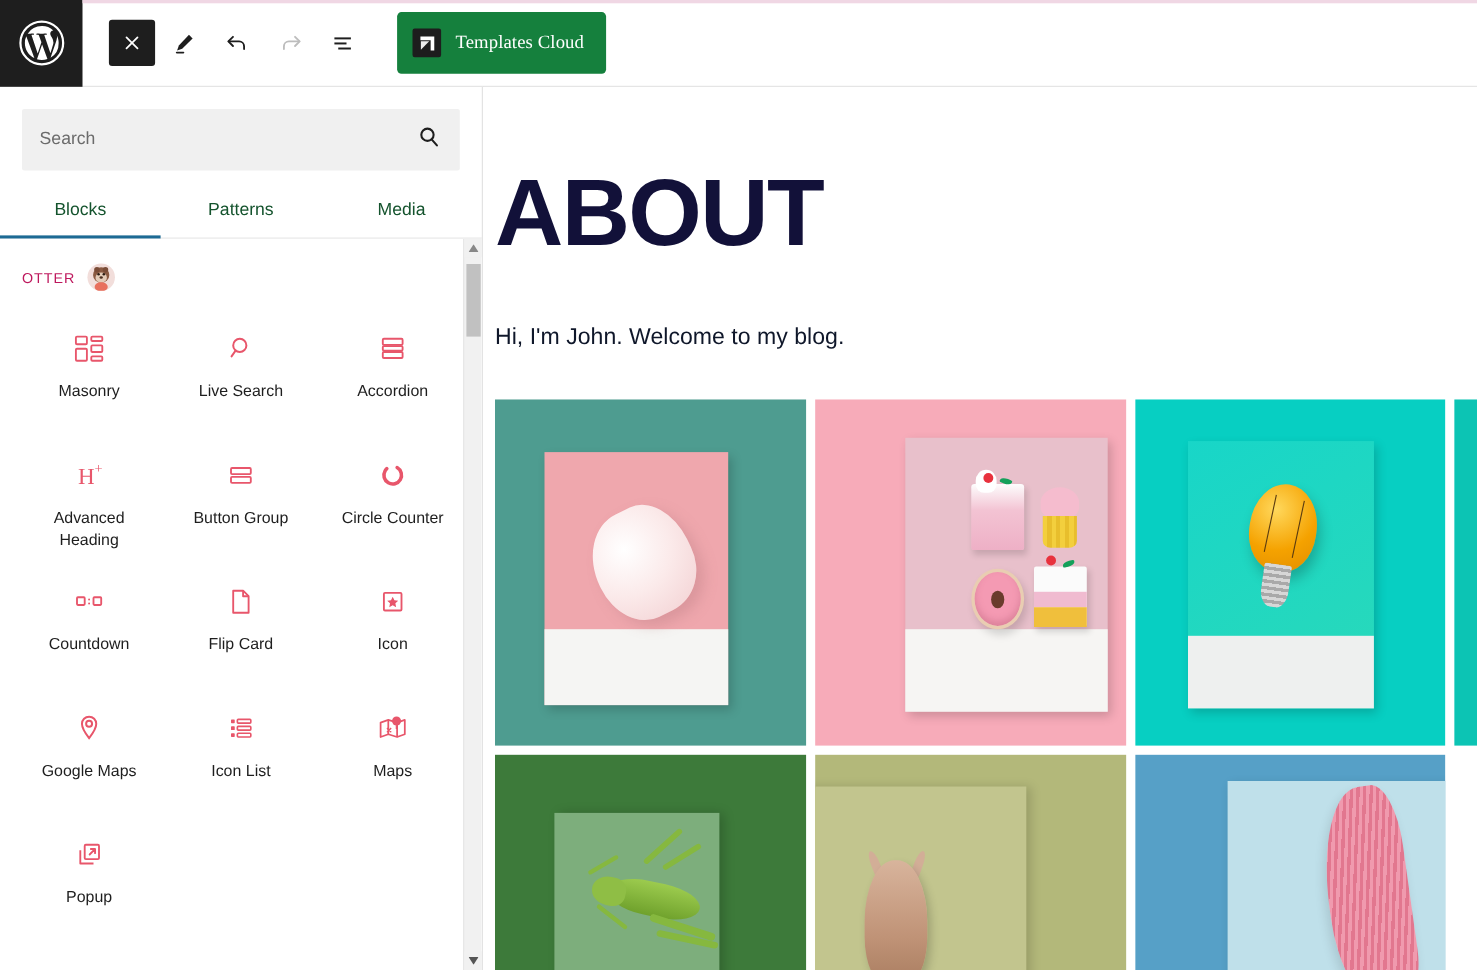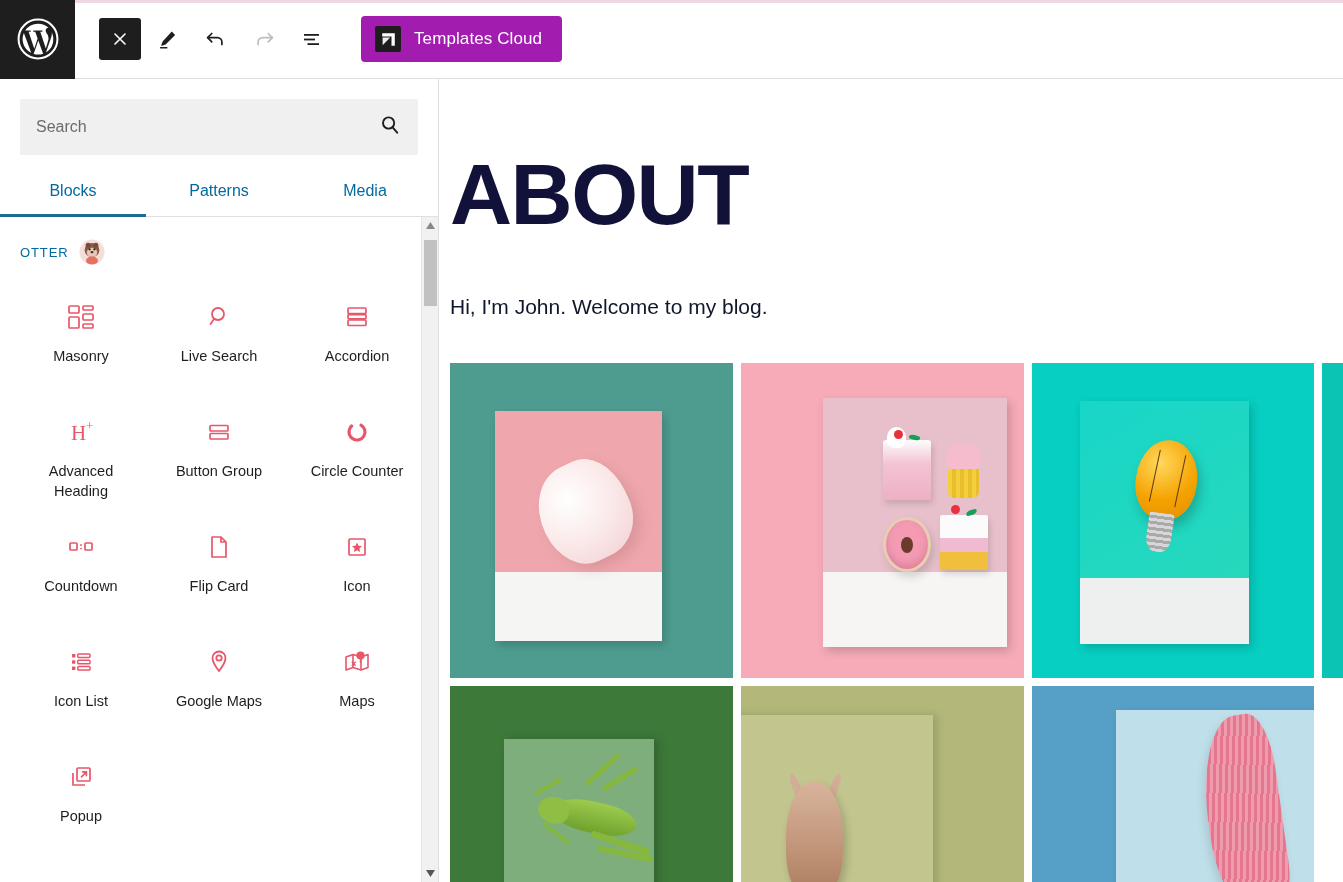--- a/index.html
+++ b/index.html
@@ -35,23 +35,23 @@
     width: 42px; height: 42px; border-radius: 3px;
     display: flex; align-items: center; justify-content: center;
     background: transparent; border: none; cursor: pointer;
   }
   .tb-btn.dark { background: #1e1e1e; }
   .tb-btn.dark svg { stroke: #fff; }
   .tb-btn svg { display: block; }
 
   .tc-btn {
     margin-left: 22px;
-    height: 46px; background: #a21caf; color: #fff;
+    height: 56px; background: #15803d; color: #fff;
     border-radius: 4px; display: flex; align-items: center;
-    padding: 0 20px 0 14px; gap: 13px; cursor: pointer; border: none;
+    padding: 0 20px 0 14px; gap: 13px; cursor: pointer; border: none; font-family: Liberation Serif, serif;
   }
   .tc-logo-box {
     width: 26px; height: 26px; background: #1d1d1d;
     display: flex; align-items: center; justify-content: center;
     border-radius: 2px;
   }
   .tc-label { font-size: 17px; color: #fff; letter-spacing: .1px; }
 
   
   .sidebar {
@@ -74,37 +74,37 @@
     position: absolute; right: 16px; top: 50%; transform: translateY(-50%);
     pointer-events: none;
   }
 
   .tabs {
     display: flex; height: 52px; margin-top: 10px;
     border-bottom: 1px solid #e0e0e0; position: relative;
   }
   .tab {
     flex: 1; display: flex; align-items: center; justify-content: center;
-    font-size: 16px; color: #0369a1; cursor: pointer; position: relative;
+    font-size: 16px; color: #14532d; cursor: pointer; position: relative;
     font-weight: 500;
   }
   .tab.active::after {
     content: ""; position: absolute; left: 0; right: 0; bottom: -1px;
     height: 3px; background: #1d6a94;
   }
 
   .blocks-scroll {
     flex: 1; position: relative; overflow: hidden; background: #fff;
   }
   .cat-header {
     display: flex; align-items: center; gap: 10px;
     padding: 22px 0 4px 20px;
   }
   .cat-title {
-    font-size: 13px; letter-spacing: .9px; color: #0369a1;
+    font-size: 13px; letter-spacing: .9px; color: #be185d;
     text-transform: uppercase;
   }
   .otter-avatar { width: 26px; height: 26px; display: block; }
 
   .block-grid {
     display: grid; grid-template-columns: repeat(3, 1fr);
     padding: 14px 12px 0 12px;
   }
   .block-item {
     display: flex; flex-direction: column; align-items: center;
@@ -519,40 +519,40 @@
               <rect x="8" y="8" width="16" height="16" rx="1" stroke="#e8566b" stroke-width="1.7"></rect>
               <path d="M16 11.4l1.55 3.25 3.45.45-2.55 2.4.65 3.5L16 19.3l-3.1 1.7.65-3.5-2.55-2.4 3.45-.45z" fill="#e8566b"></path>
             </svg>
           </span>
           <span class="block-label">Icon</span>
         </div>
 
 
         <div class="block-item">
           <span class="block-icon">
+            <svg width="32" height="32" viewBox="0 0 32 32" fill="none" stroke="#e8566b" stroke-width="1.8">
+              <path d="M16 5.5c-3.6 0-6.5 2.9-6.5 6.5 0 4.8 6.5 13 6.5 13s6.5-8.2 6.5-13c0-3.6-2.9-6.5-6.5-6.5z"></path>
+              <circle cx="16" cy="12" r="2.7"></circle>
+            </svg>
+          </span>
+          <span class="block-label">Google Maps</span>
+        </div>
+
+        <div class="block-item">
+          <span class="block-icon">
             <svg width="32" height="32" viewBox="0 0 32 32" fill="none">
               <rect x="7" y="8" width="3.4" height="3.4" rx=".6" fill="#e8566b"></rect>
               <rect x="7" y="14.3" width="3.4" height="3.4" rx=".6" fill="#e8566b"></rect>
               <rect x="7" y="20.6" width="3.4" height="3.4" rx=".6" fill="#e8566b"></rect>
               <rect x="12.8" y="8" width="12.2" height="3.4" rx=".8" stroke="#e8566b" stroke-width="1.5"></rect>
               <rect x="12.8" y="14.3" width="12.2" height="3.4" rx=".8" stroke="#e8566b" stroke-width="1.5"></rect>
               <rect x="12.8" y="20.6" width="12.2" height="3.4" rx=".8" stroke="#e8566b" stroke-width="1.5"></rect>
             </svg>
           </span>
           <span class="block-label">Icon List</span>
-        </div>
-
-        <div class="block-item">
-          <span class="block-icon">
-            <svg width="32" height="32" viewBox="0 0 32 32" fill="none" stroke="#e8566b" stroke-width="1.8">
-              <path d="M16 5.5c-3.6 0-6.5 2.9-6.5 6.5 0 4.8 6.5 13 6.5 13s6.5-8.2 6.5-13c0-3.6-2.9-6.5-6.5-6.5z"></path>
-              <circle cx="16" cy="12" r="2.7"></circle>
-            </svg>
-          </span>
-          <span class="block-label">Google Maps</span>
         </div>
 
         <div class="block-item">
           <span class="block-icon">
             <svg width="32" height="32" viewBox="0 0 32 32" fill="none" stroke="#e8566b" stroke-width="1.6" stroke-linejoin="round">
               <path d="M5 11l7-2.5 8 2.5 7-2.5v13L20 24l-8-2.5L5 24V11z"></path>
               <path d="M12 8.5v13M20 11v13"></path>
               <circle cx="19.5" cy="9.5" r="4.1" fill="#e8566b" stroke="none"></circle>
               <path d="M19.5 13.4c0 0 0 3.4 0 3.4" stroke="#e8566b" stroke-width="1.5"></path>
               <path d="M11.2 16.2l3 3M14.2 16.2l-3 3" stroke="#e8566b" stroke-width="1.4" stroke-linecap="round"></path>

